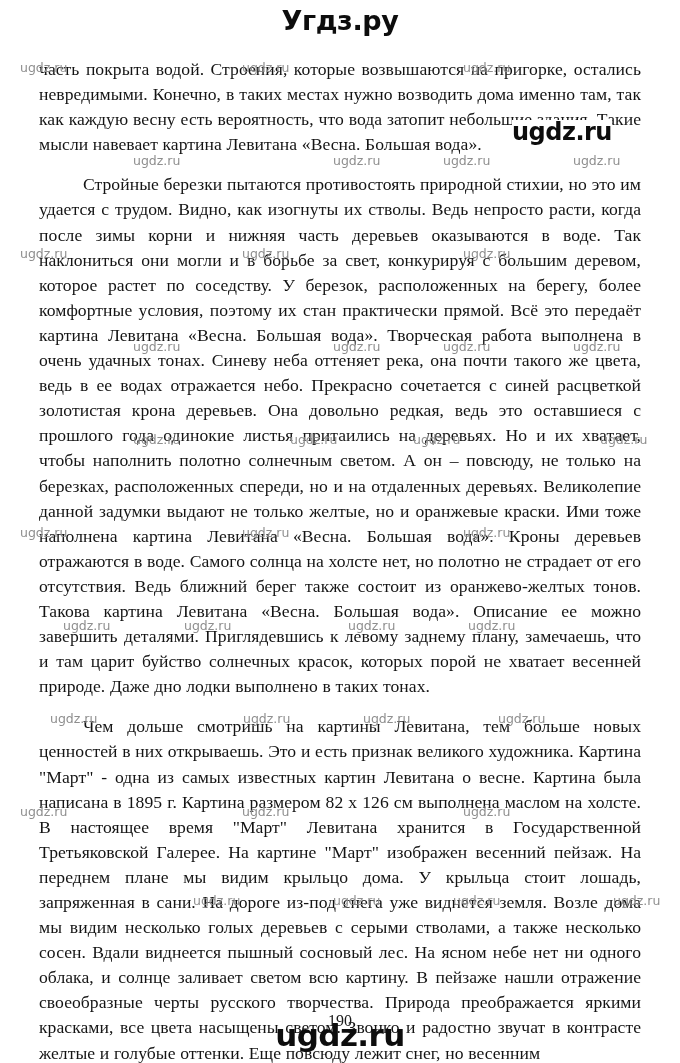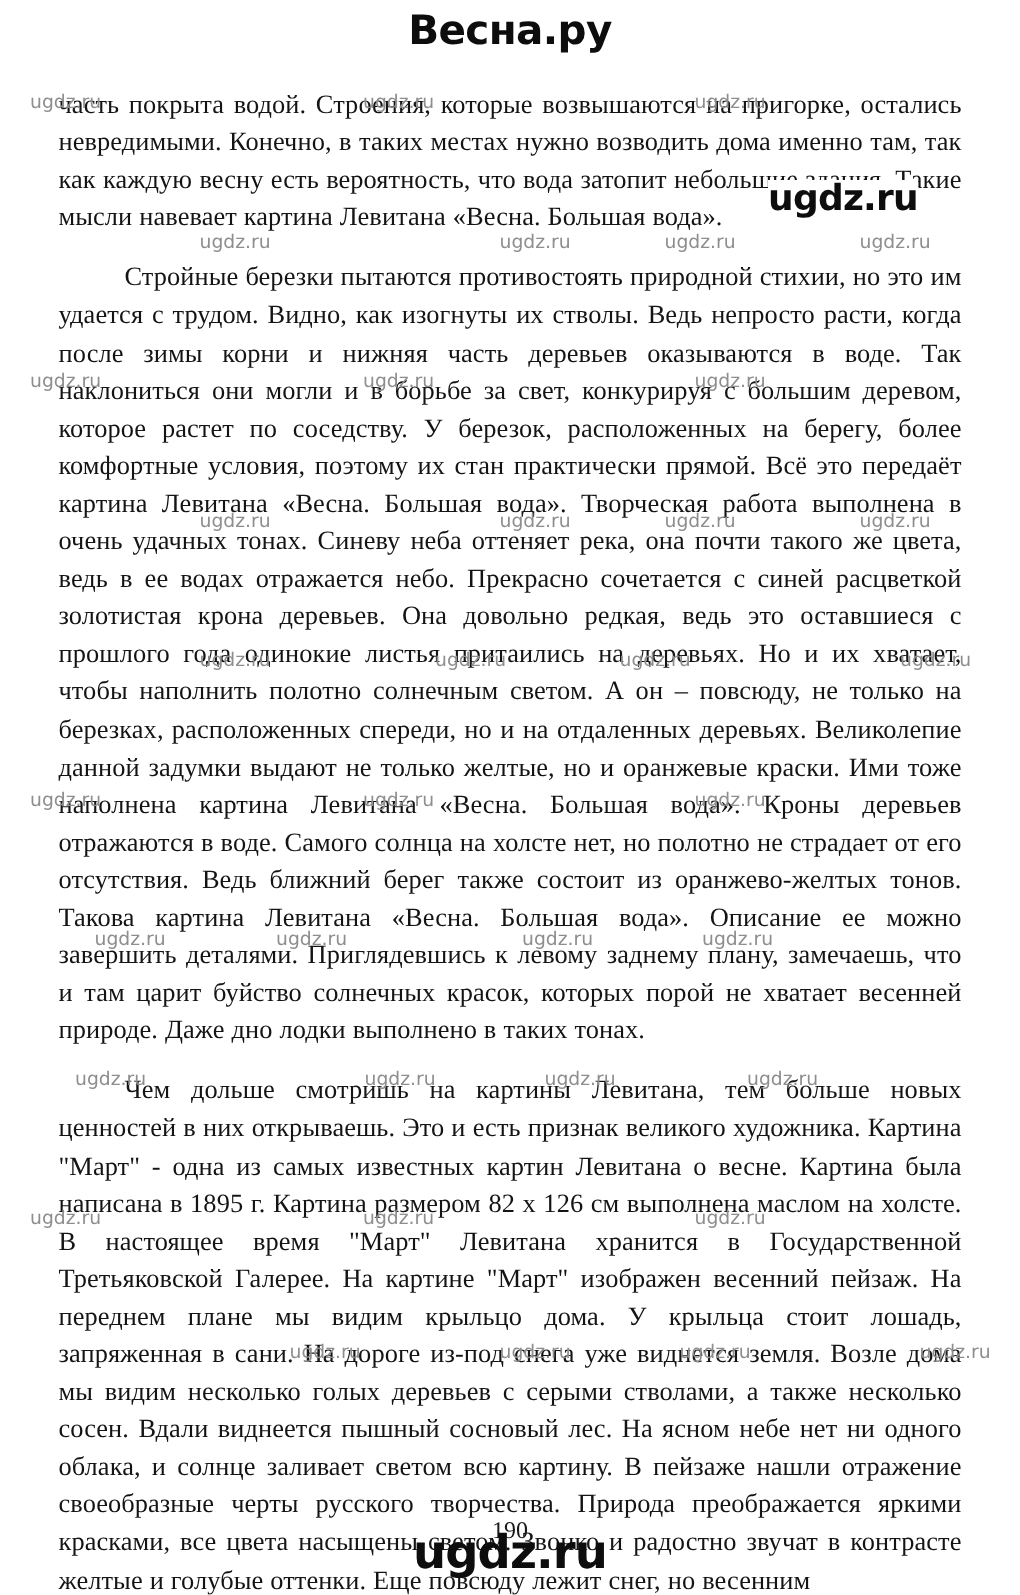--- a/index.html
+++ b/index.html
@@ -113,21 +113,21 @@
     font-size: 31px;
     letter-spacing: -0.6px;
     color: #0d0d0d;
     line-height: 1;
   }
 </style>
 </head>
 <body>
 
 <div class="site-header">
-  <span class="logo-text">Весна.ру</span>
+  <span class="logo-text">Угдз.ру</span>
 </div>
 
 <div class="doc-body">
   <p class="doc-paragraph">часть покрыта водой. Строения, которые возвышаются на пригорке, остались невредимыми. Конечно, в таких местах нужно возводить дома именно там, так как каждую весну есть вероятность, что вода затопит небольшие здания. Такие мысли навевает картина Левитана «Весна. Большая вода».</p>
   <p class="doc-paragraph indented">Стройные березки пытаются противостоять природной стихии, но это им удается с трудом. Видно, как изогнуты их стволы. Ведь непросто расти, когда после зимы корни и нижняя часть деревьев оказываются в воде. Так наклониться они могли и в борьбе за свет, конкурируя с большим деревом, которое растет по соседству. У березок, расположенных на берегу, более комфортные условия, поэтому их стан практически прямой. Всё это передаёт картина Левитана «Весна. Большая вода». Творческая работа выполнена в очень удачных тонах. Синеву неба оттеняет река, она почти такого же цвета, ведь в ее водах отражается небо. Прекрасно сочетается с синей расцветкой золотистая крона деревьев. Она довольно редкая, ведь это оставшиеся с прошлого года одинокие листья притаились на деревьях. Но и их хватает, чтобы наполнить полотно солнечным светом. А он – повсюду, не только на березках, расположенных спереди, но и на отдаленных деревьях. Великолепие данной задумки выдают не только желтые, но и оранжевые краски. Ими тоже наполнена картина Левитана «Весна. Большая вода». Кроны деревьев отражаются в воде. Самого солнца на холсте нет, но полотно не страдает от его отсутствия. Ведь ближний берег также состоит из оранжево-желтых тонов. Такова картина Левитана «Весна. Большая вода». Описание ее можно завершить деталями. Приглядевшись к левому заднему плану, замечаешь, что и там царит буйство солнечных красок, которых порой не хватает весенней природе. Даже дно лодки выполнено в таких тонах.</p>
   <p class="doc-paragraph indented">Чем дольше смотришь на картины Левитана, тем больше новых ценностей в них открываешь. Это и есть признак великого художника. Картина "Март" - одна из самых известных картин Левитана о весне. Картина была написана в 1895 г. Картина размером 82 х 126 см выполнена маслом на холсте. В настоящее время "Март" Левитана хранится в Государственной Третьяковской Галерее. На картине "Март" изображен весенний пейзаж. На переднем плане мы видим крыльцо дома. У крыльца стоит лошадь, запряженная в сани. На дороге из-под снега уже виднется земля. Возле дома мы видим несколько голых деревьев с серыми стволами, а также несколько сосен. Вдали виднеется пышный сосновый лес. На ясном небе нет ни одного облака, и солнце заливает светом всю картину. В пейзаже нашли отражение своеобразные черты русского творчества.  Природа преображается яркими красками, все цвета насыщены светом. Звонко и радостно звучат в контрасте желтые и голубые оттенки. Еще повсюду лежит снег, но весенним</p>
 </div>
 
 <div class="watermark-layer" id="watermark-layer">
     <span class="watermark" style="left: 20px; top: 62px; color: rgb(142, 142, 142);">ugdz.ru</span>

